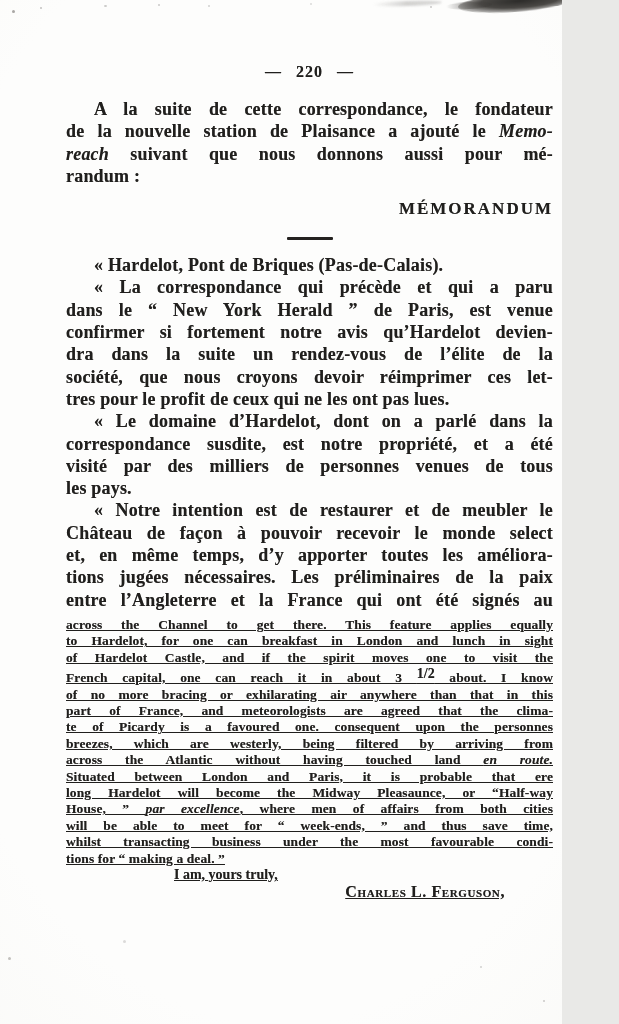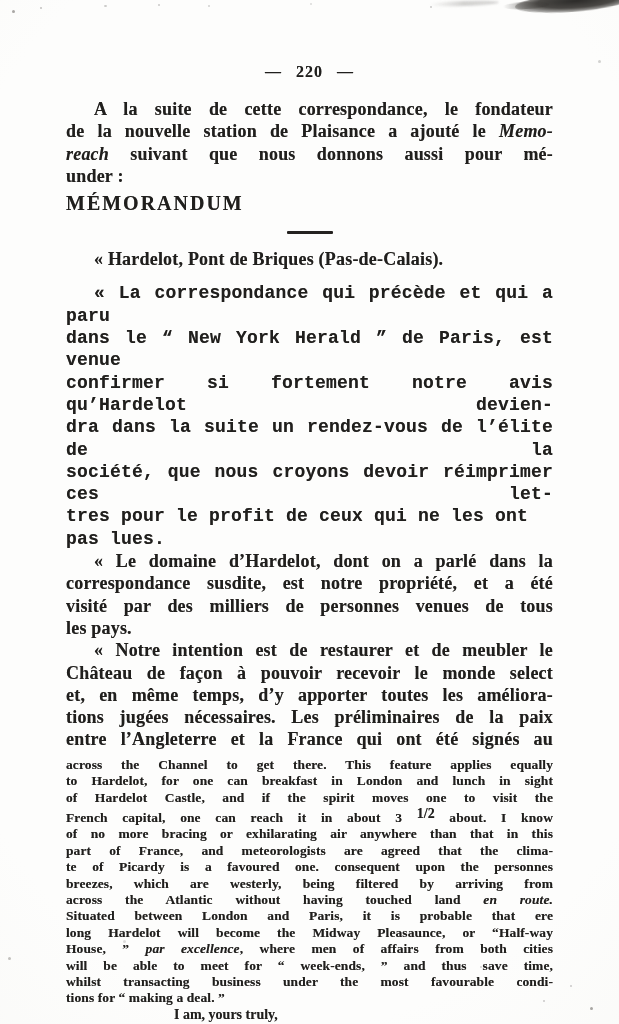--- a/index.html
+++ b/index.html
@@ -2,52 +2,52 @@
 <html><head>
 <meta charset="utf-8">
 <style>
   html,body{margin:0;padding:0;}
   body{
     width:619px;height:1024px;
     background:#e9e9e7;
     font-family:"Liberation Serif","DejaVu Serif",serif;
   }
   .page{
-    position:relative;width:619px;height:1024px;overflow:hidden;
+    position:relative;width:562px;height:1024px;overflow:hidden;
     background:radial-gradient(ellipse 120% 100% at 50% 45%, #fdfdfc 55%, #f7f7f4 92%, #f2f2ef 100%);
     color:#201f1d;
   }
   .column{position:absolute;left:66px;top:0;width:487px;}
   .ln{
     font-weight:700;
     font-size:18px;line-height:22.3px;
     letter-spacing:0.2px;
     text-shadow:0 0 0.5px rgba(32,30,28,0.55);
   }
   .j{text-align:justify;text-align-last:justify;}
   .last{text-align:left;text-align-last:left;}
   .indent{text-indent:28px;}
   .it{font-style:italic;}
   .pagenum{
     margin-top:63px;text-align:center;font-weight:700;font-size:16px;
     word-spacing:9px;letter-spacing:1px;
     text-shadow:0 0 0.5px rgba(32,30,28,0.55);
   }
   .memo-title{
-    margin-top:4px;text-align:left;font-weight:700;font-size:20px;
+    margin-top:10px;text-align:right;font-weight:700;font-size:17px;
     line-height:24px;letter-spacing:2px;
     text-shadow:0 0 0.6px rgba(32,30,28,0.6);
   }
   .title-rule{
     width:46px;height:3px;background:#242220;margin:16px auto 0 auto;border-radius:1px;
   }
   .address{margin-top:14px;text-align:center;}
-  .para2{margin-top:12px;font-family:Liberation Mono, monospace;}
+  .para2{margin-top:0;}
   .intro{margin-top:17px;}
-  .footnote{margin-top:6px;}
+  .footnote{margin-top:6px;text-decoration:underline;}
   .footnote .ln{
     font-size:13.5px;line-height:16.4px;letter-spacing:0.1px;
     text-shadow:0 0 0.4px rgba(32,30,28,0.5);
   }
   .fn-closing{
     font-weight:700;font-size:14px;line-height:16.5px;margin-left:108px;
     text-shadow:0 0 0.4px rgba(32,30,28,0.5);
   }
   .fn-signature{
     font-weight:700;font-size:16px;line-height:16.5px;
@@ -100,21 +100,21 @@
   </div>
 
   <div class="column">
 
     <div class="pagenum">— 220 —</div>
 
     <div class="intro">
       <div class="ln j indent">A la suite de cette correspondance, le fondateur</div>
       <div class="ln j"><span>de la nouvelle station de Plaisance a ajouté le </span><span class="it">Memo-</span></div>
       <div class="ln j"><span class="it">reach</span><span> suivant que nous donnons aussi pour mé-</span></div>
-      <div class="ln last">under :</div>
+      <div class="ln last">randum :</div>
     </div>
 
     <div class="memo-title">MÉMORANDUM</div>
     <div class="title-rule"></div>
 
     <div class="ln last indent address">« Hardelot, Pont de Briques (Pas-de-Calais).</div>
 
     <div class="para2">
       <div class="ln j indent">« La correspondance qui précède et qui a paru</div>
       <div class="ln j">dans le “ New York Herald ” de Paris, est venue</div>

